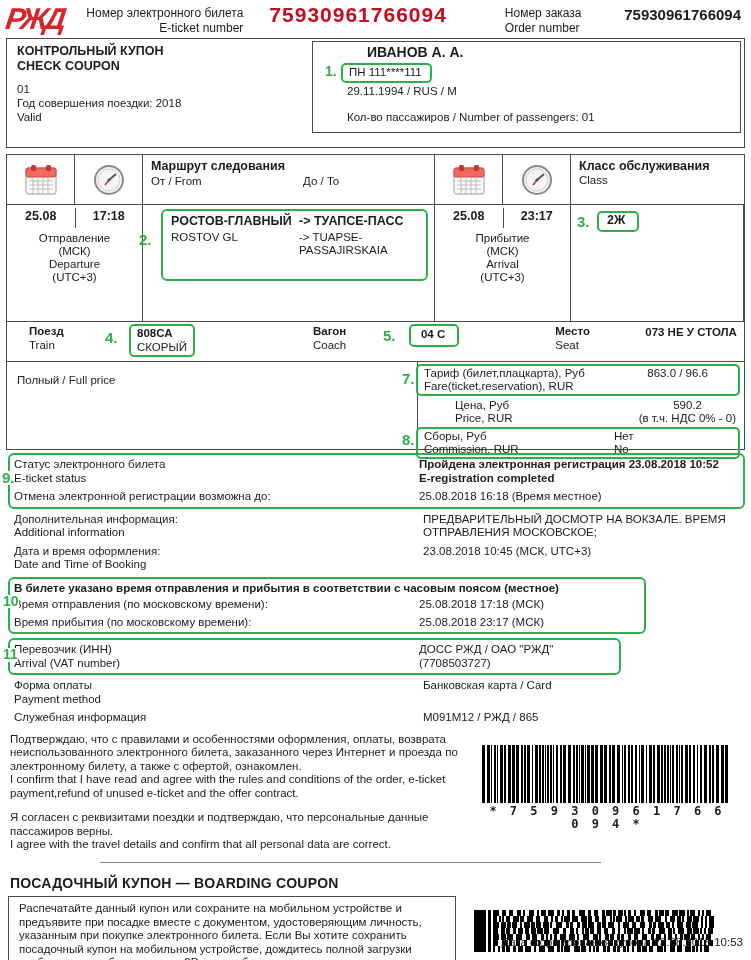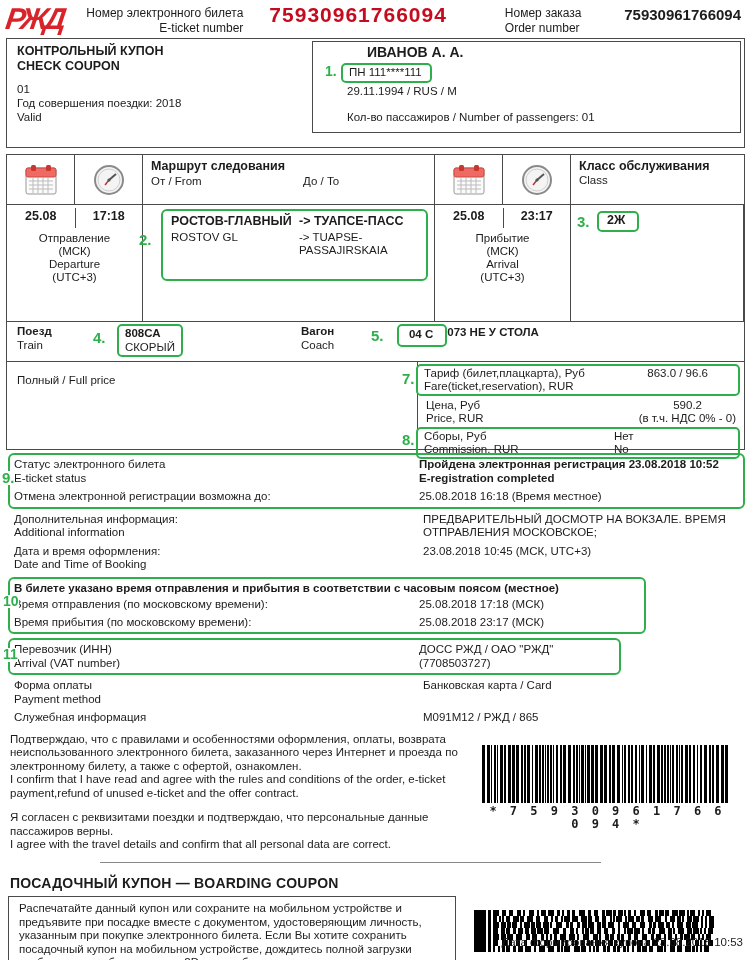--- a/index.html
+++ b/index.html
@@ -55,21 +55,21 @@
   .route-from{width:128px;}
   .route-col .ru{font-weight:bold;font-size:12.5px;}
   .route-col .en{margin-top:2px;}
   .route-to{flex:1;}
   .class-cell{position:relative;padding:6px 0 0 26px;}
   .class-box{display:inline-block;border:2px solid var(--green);border-radius:5px;padding:1px 12px 2px 8px;font-weight:bold;font-size:12.5px;}
   .n3{left:6px;top:10px;font-size:15px;}
 
   
   .train-row{display:flex;margin:0 6px;border:1px solid var(--bd);border-top:none;height:40px;padding:3px 0 0 10px;}
-  .tr-lbl{line-height:13.5px;}
+  .tr-lbl{line-height:13.5px;margin-left:12px;}
   .tr-train{width:100px;}
   .box-wrap{position:relative;}
   .tnum-box{border:2px solid var(--green);border-radius:5px;padding:0 6px 1px 6px;margin-top:-1px;line-height:14px;}
   .tnum-box .b1{font-weight:bold;}
   .n4{left:-24px;top:6px;font-size:15px;}
   .tr-coach{width:96px;margin-left:118px;}
   .coach-box{border:2px solid var(--green);border-radius:5px;padding:2px 12px 3px 10px;font-weight:bold;margin-top:-1px;}
   .n5{left:-26px;top:4px;font-size:15px;}
   .tr-seat{width:90px;margin-left:96px;}
   .seat-val{font-weight:bold;padding-top:1px;}
@@ -77,21 +77,21 @@
   
   .fare{display:flex;margin:0 6px;border:1px solid var(--bd);border-top:none;height:88px;}
   .fare-left{flex:1;padding:12px 0 0 10px;border-right:1px solid var(--bd);}
   .fare-right{width:326px;padding:2px 4px 0 0;position:relative;}
   .frow{display:flex;line-height:13px;}
   .frow .fl{flex:1;}
   .gbox-f{position:relative;border:2px solid var(--green);border-radius:5px;padding:1px 4px 1px 6px;margin-left:-2px;}
   .n7{left:-16px;top:6px;font-size:15px;}
   .n8{left:-16px;top:4px;font-size:15px;}
   .fval-r{text-align:right;padding-right:26px;}
-  .price-row{padding:3px 4px 2px 8px;}
+  .price-row{padding:3px 4px 2px 8px;margin-left:29px;}
   .fee-val{width:120px;text-align:left;}
 
   
   .info{margin-top:3px;}
   .irow{display:flex;line-height:13.5px;margin-bottom:5px;}
   .irow .lbl{width:409px;}
   .irow .val{flex:1;padding-right:4px;}
   .pad{padding-left:14px;}
   .gsec{position:relative;border:2px solid var(--green);border-radius:6px;margin:0 6px 4px 8px;padding:3px 0 2px 4px;}
   .gsec .irow .lbl{width:405px;}
@@ -276,20 +276,24 @@
       </div>
     </div>
     <div class="tr-lbl tr-coach">
       <div class="bold">Вагон</div>
       <div>Coach</div>
     </div>
     <div class="box-wrap">
       <span class="gnum n5">5.</span>
       <div class="coach-box">04 С</div>
     </div>
+    <div class="tr-lbl tr-seat">
+      <div class="bold">Место</div>
+      <div>Seat</div>
+    </div>
     <div class="seat-val">073 НЕ У СТОЛА</div>
   </div>
 
   <div class="fare">
     <div class="fare-left">Полный / Full price</div>
     <div class="fare-right">
       <div class="gbox-f">
         <span class="gnum n7">7.</span>
         <div class="frow">
           <div class="fl">

